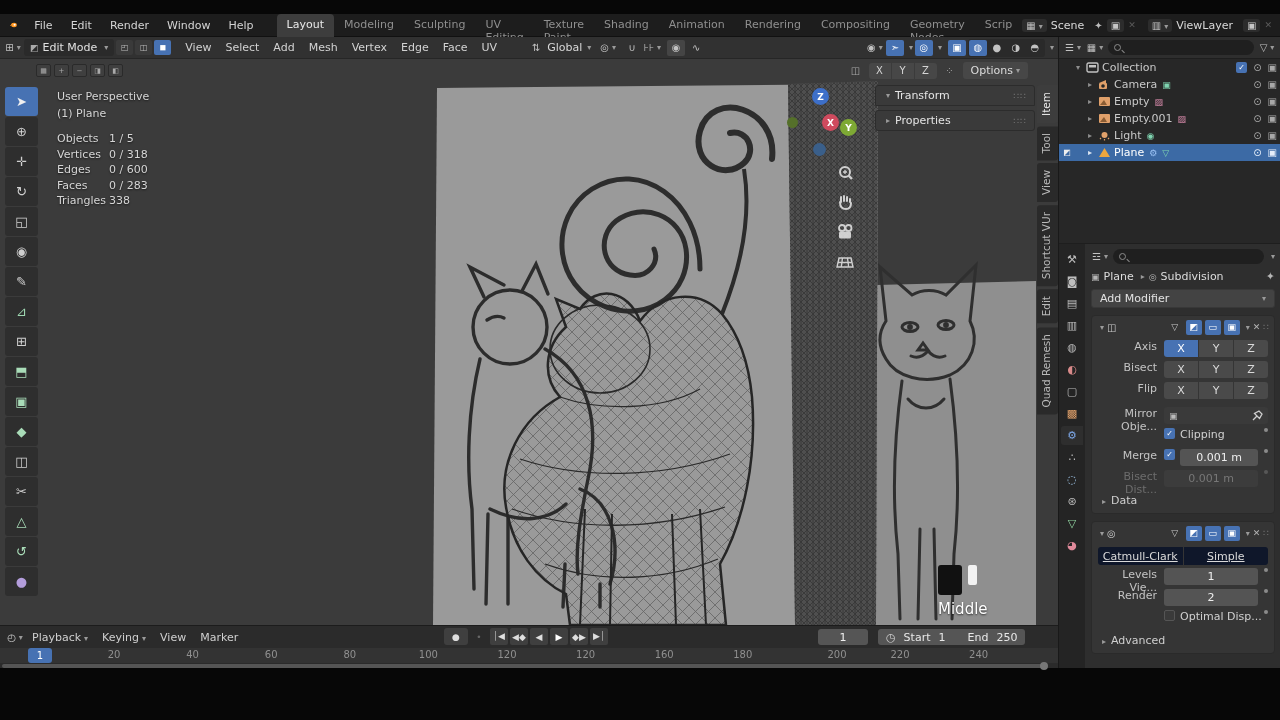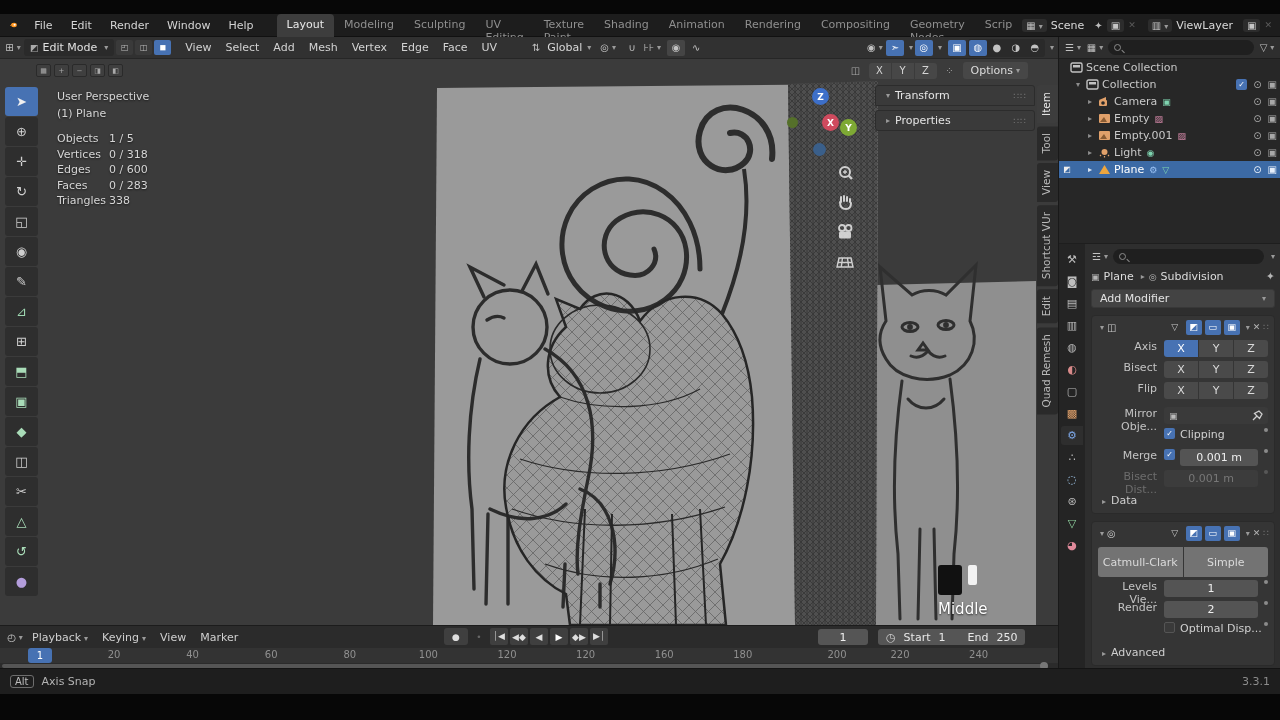--- a/index.html
+++ b/index.html
@@ -132,21 +132,21 @@
   .seg3 .sbtn:last-child { border-radius:0 3px 3px 0; }
   .sbtn.on { background:#4772b3; color:#fff; }
   .vfield { flex:1; height:17px; background:#545454; border-radius:3px; display:flex; align-items:center; justify-content:center; color:#eee; }
   .vfield.off { background:#3c3c3c; color:#777; }
   .objfield { flex:1; height:17px; background:#3a3a3a; border-radius:3px; display:flex; align-items:center; padding:0 5px; }
   .cb { width:11px; height:11px; border-radius:2px; background:#4772b3; color:#fff; font-size:8px; display:flex; align-items:center; justify-content:center; margin-right:5px; flex:none; }
   .cb.un { background:#3a3a3a; border:1px solid #555; }
   .anim-dot { width:4px; height:4px; border-radius:50%; background:#8b8b8b; margin-left:6px; flex:none; }
   .subpanel { color:#cfcfcf; padding:3px 0 0 10px; }
   .seg2 { display:flex; gap:1px; margin:3px 6px 3px 6px; }
-  .seg2 .sbtn { flex:1; height:30px; background:#737373; display:flex; align-items:center; justify-content:center; color:#dadada; }
+  .seg2 .sbtn { flex:1; height:18px; background:#0f172a; display:flex; align-items:center; justify-content:center; color:#dadada;text-decoration:underline; }
   .seg2 .sbtn:first-child { border-radius:3px 0 0 3px; }
   .seg2 .sbtn:last-child { border-radius:0 3px 3px 0; }
 
   
   #statusbar { left:0; top:668px; width:1280px; height:26px; background:#1e1e1e; display:flex; align-items:center; padding:0 10px; border-top:1px solid #141414; }
   .key-chip { border:1px solid #6e6e6e; border-radius:3px; padding:0 4px; font-size:10px; color:#bdbdbd; margin-right:8px; }
   #statusbar .version { margin-left:auto; color:#8c8c8c; }
 </style>
 </head>
 <body>
@@ -471,27 +471,20 @@
 
     <div id="outliner">
       <div id="ol-header">
         <span class="hdr-ic">☰<span class="chev">▾</span></span>
         <span class="hdr-ic">▦<span class="chev">▾</span></span>
         <span class="search-box">
             <span class="mag"></span>
           </span>
         <span class="hdr-ic">▽<span class="chev">▾</span></span>
       </div>
-      <div class="ol-row" style="padding-left:8px;">
-        <svg class="ol-ic" viewBox="0 0 13 11">
-            <rect x="1" y="1" width="11" height="9" rx="1.5" fill="none" stroke="#c2c2c2" stroke-width="1.4"></rect>
-            <rect x="3" y="3" width="7" height="2.5" fill="#c2c2c2"></rect>
-          </svg>
-        <span>Scene Collection</span>
-      </div>
       <div class="ol-row" style="padding-left:14px;">
         <span class="tri">▾</span>
         <svg class="ol-ic" viewBox="0 0 13 11">
             <rect x="1" y="1" width="11" height="9" rx="1.5" fill="none" stroke="#c2c2c2" stroke-width="1.4"></rect>
             <rect x="3" y="3" width="7" height="2.5" fill="#c2c2c2"></rect>
           </svg>
         <span>Collection</span>
         <span class="ol-right">
           <span class="ol-check">✓</span>
           <span>⊙</span>
@@ -704,19 +697,14 @@
             <span class="cb un"></span>
             <span style="color:#d0d0d0;">Optimal Disp...</span>
             <span class="anim-dot" style="margin-left:auto;"></span>
           </div>
           <div class="subpanel"><span class="chev" style="margin:0 5px 0 0;">▸</span><span>Advanced</span></div>
         </div>
       </div>
     </div>
   </div>
 
-  <div id="statusbar" class="abs">
-    <span class="key-chip">Alt</span>
-    <span style="color:#b3b3b3;">Axis Snap</span>
-    <span class="version">3.3.1</span>
-  </div>
 
 </div>
 
 </body></html>

